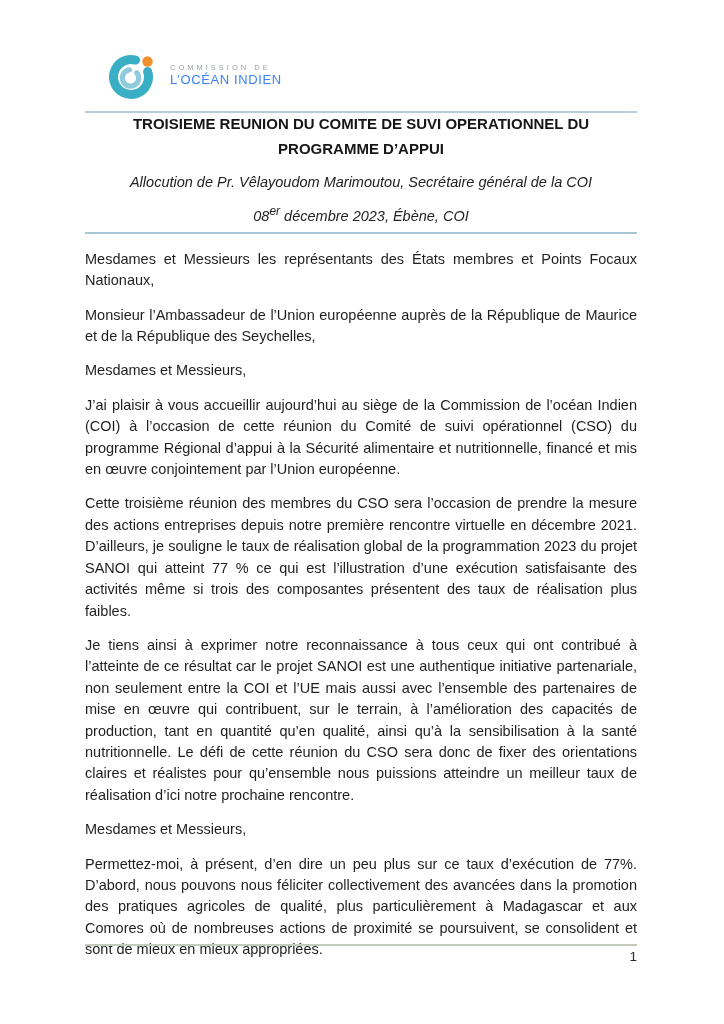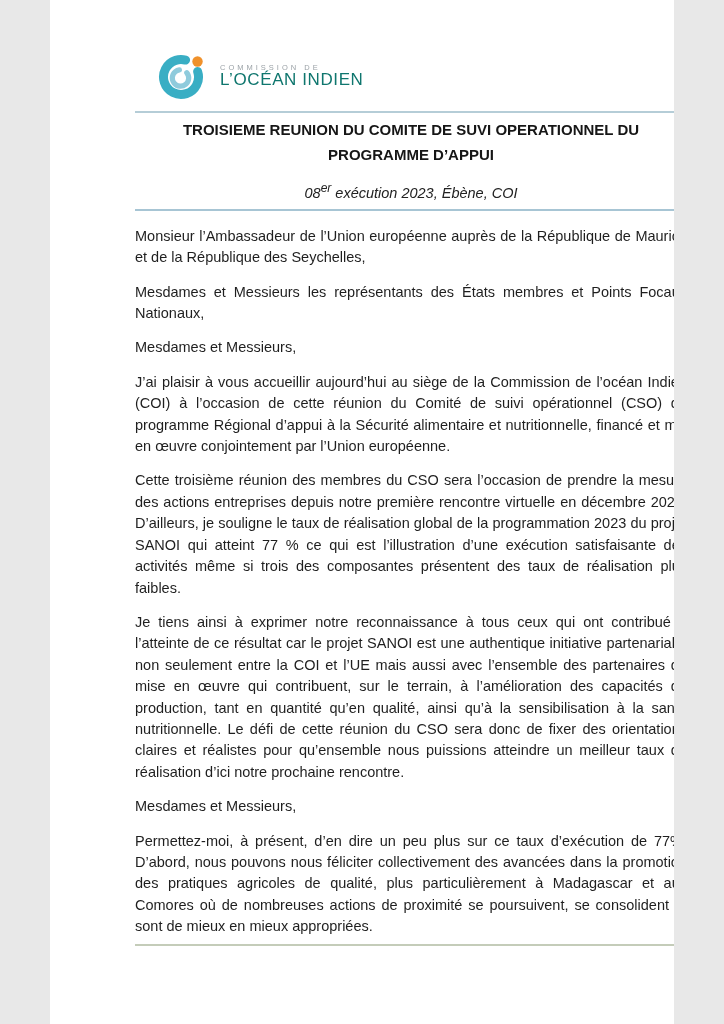--- a/index.html
+++ b/index.html
@@ -1,45 +1,45 @@
 <!DOCTYPE html>
 <html lang="fr"><head>
 <meta charset="utf-8">
 <style>
   html,body { margin:0; padding:0; background:#e8e8e8; }
   .page {
     position:relative;
-    width:624px; height:1024px;
+    width:724px; height:1024px;
     margin:0 auto;
     background:#ffffff;
     font-family:"Liberation Sans", sans-serif;
     color:#1f1f1f;
     overflow:hidden;
   }
   
   .logo-block {
     position:absolute; top:50px; left:107px;
     display:flex; align-items:flex-start;
   }
   .logo-mark { width:50px; height:50px; flex:0 0 auto; }
   .logo-text { margin-left:13px; padding-top:13px; }
   .logo-text .l1 {
     font-size:7.5px; letter-spacing:3px; color:#9ba2a7;
     line-height:9px; white-space:nowrap;
   }
   .logo-text .l2 {
-    font-size:17px; letter-spacing:0.6px; color:#0f766e;
+    font-size:13px; letter-spacing:0.6px; color:#3b82f6;
     line-height:16px; white-space:nowrap;
   }
   
   .rule { position:absolute; left:85px; width:552px; height:2px; }
   .rule-top { top:111px; background:#b5cdd7; }
   .rule-footer { top:944px; background:#c4ccb9; }
   
-  .content { position:absolute; top:112px; left:85px; width:552px; }
+  .content { position:absolute; top:106px; left:85px; width:552px; }
   .doc-title {
     font-weight:bold; font-size:15px; line-height:25px;
     text-align:center; color:#161616;
     margin:5px 0 11px 0;
   }
   .doc-subtitle {
     font-style:italic; font-size:14.5px; line-height:20px;
     text-align:center; margin:0 0 9px 0; color:#222;
   }
   .doc-date {
@@ -80,28 +80,29 @@
     </div>
   </div>
 
   <div class="rule rule-top"></div>
 
   <div class="content">
     <div class="doc-title">
       <span>TROISIEME REUNION DU COMITE DE SUVI OPERATIONNEL DU PROGRAMME D’APPUI</span><br>
     </div>
 
+    <p class="doc-subtitle">Allocution de Pr. Vêlayoudom Marimoutou, Secrétaire général de la COI</p>
 
-    <p class="doc-date"><span>08</span><sup>er</sup><span> exécution 2023, Ébène, COI</span></p>
+    <p class="doc-date"><span>08</span><sup>er</sup><span> décembre 2023, Ébène, COI</span></p>
 
     <div class="rule-under-date"></div>
 
     <div class="paras">
+        <p>Mesdames et Messieurs les représentants des États membres et Points Focaux Nationaux,</p>
         <p>Monsieur l’Ambassadeur de l’Union européenne auprès de la République de Maurice et de la République des Seychelles,</p>
-        <p>Mesdames et Messieurs les représentants des États membres et Points Focaux Nationaux,</p>
         <p>Mesdames et Messieurs,</p>
         <p>J’ai plaisir à vous accueillir aujourd’hui au siège de la Commission de l’océan Indien (COI) à l’occasion de cette réunion du Comité de suivi opérationnel (CSO) du programme Régional d’appui à la Sécurité alimentaire et nutritionnelle, financé et mis en œuvre conjointement par l’Union européenne.</p>
         <p>Cette troisième réunion des membres du CSO sera l’occasion de prendre la mesure des actions entreprises depuis notre première rencontre virtuelle en décembre 2021. D’ailleurs, je souligne le taux de réalisation global de la programmation 2023 du projet SANOI qui atteint 77 % ce qui est l’illustration d’une exécution satisfaisante des activités même si trois des composantes présentent des taux de réalisation plus faibles.</p>
         <p>Je tiens ainsi à exprimer notre reconnaissance à tous ceux qui ont contribué à l’atteinte de ce résultat car le projet SANOI est une authentique initiative partenariale, non seulement entre la COI et l’UE mais aussi avec l’ensemble des partenaires de mise en œuvre qui contribuent, sur le terrain, à l’amélioration des capacités de production, tant en quantité qu’en qualité, ainsi qu’à la sensibilisation à la santé nutritionnelle. Le défi de cette réunion du CSO sera donc de fixer des orientations claires et réalistes pour qu’ensemble nous puissions atteindre un meilleur taux de réalisation d’ici notre prochaine rencontre.</p>
         <p>Mesdames et Messieurs,</p>
         <p>Permettez-moi, à présent, d’en dire un peu plus sur ce taux d’exécution de 77%. D’abord, nous pouvons nous féliciter collectivement des avancées dans la promotion des pratiques agricoles de qualité, plus particulièrement à Madagascar et aux Comores où de nombreuses actions de proximité se poursuivent, se consolident et sont de mieux en mieux appropriées.</p>
       </div>
   </div>
 
   <div class="rule rule-footer"></div>

